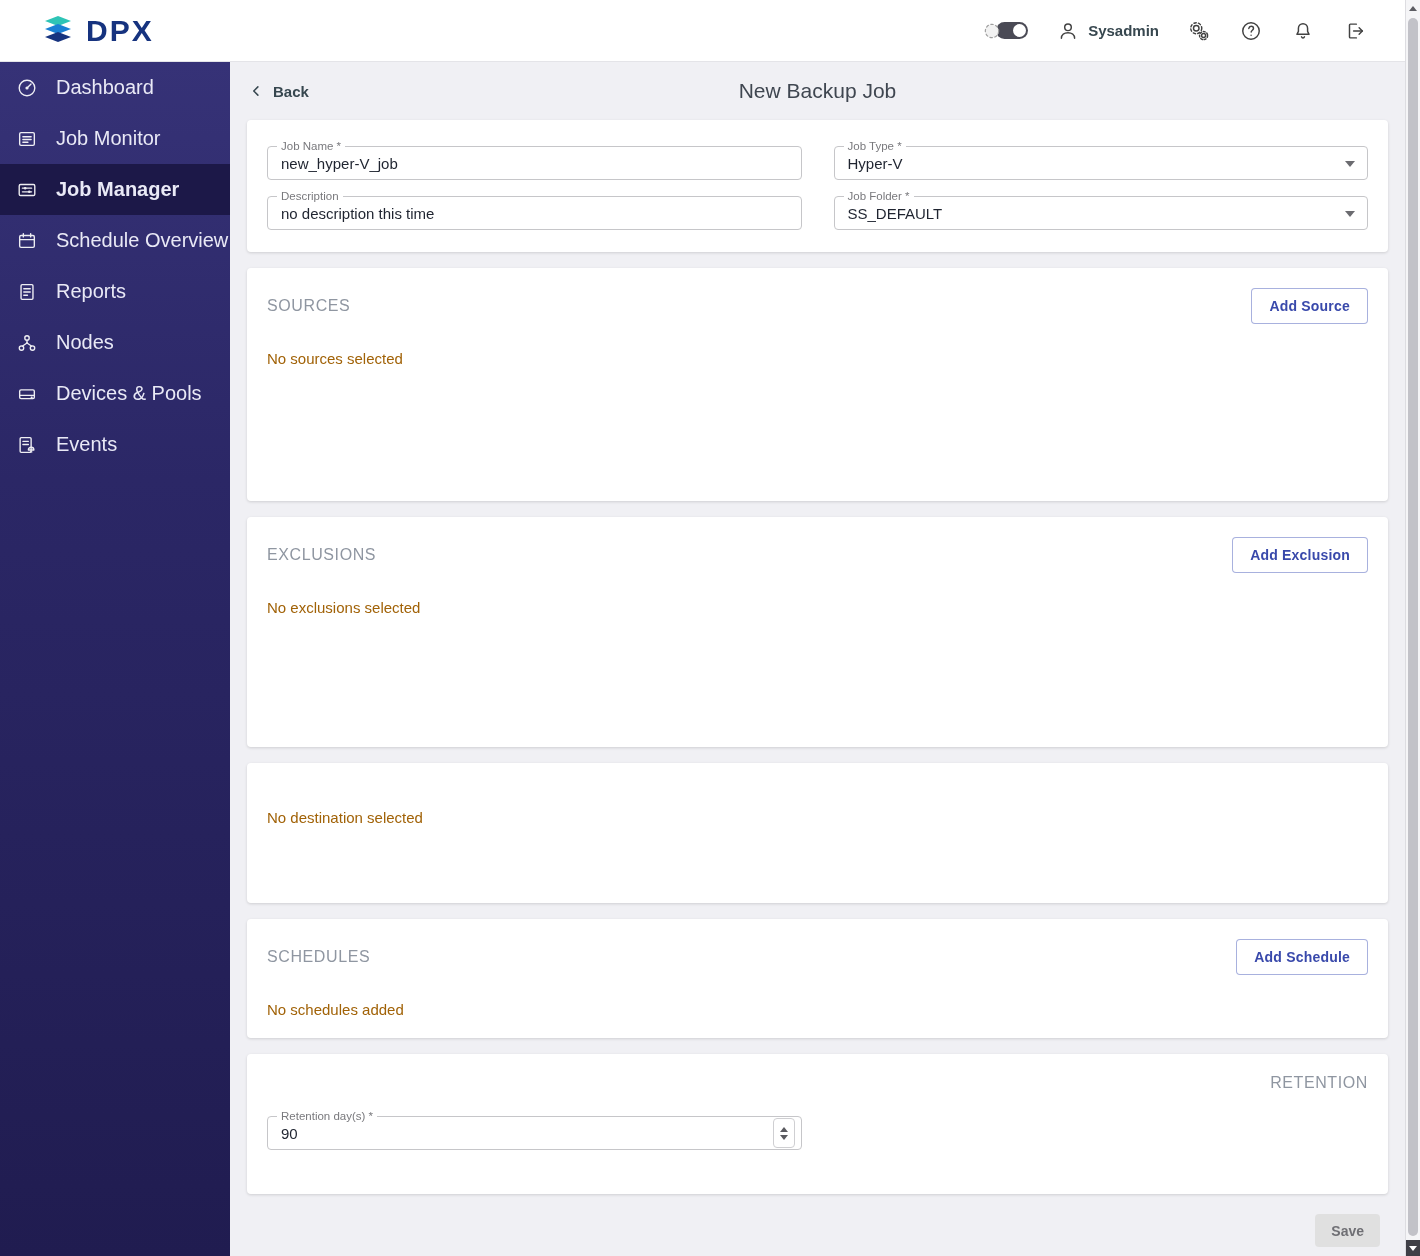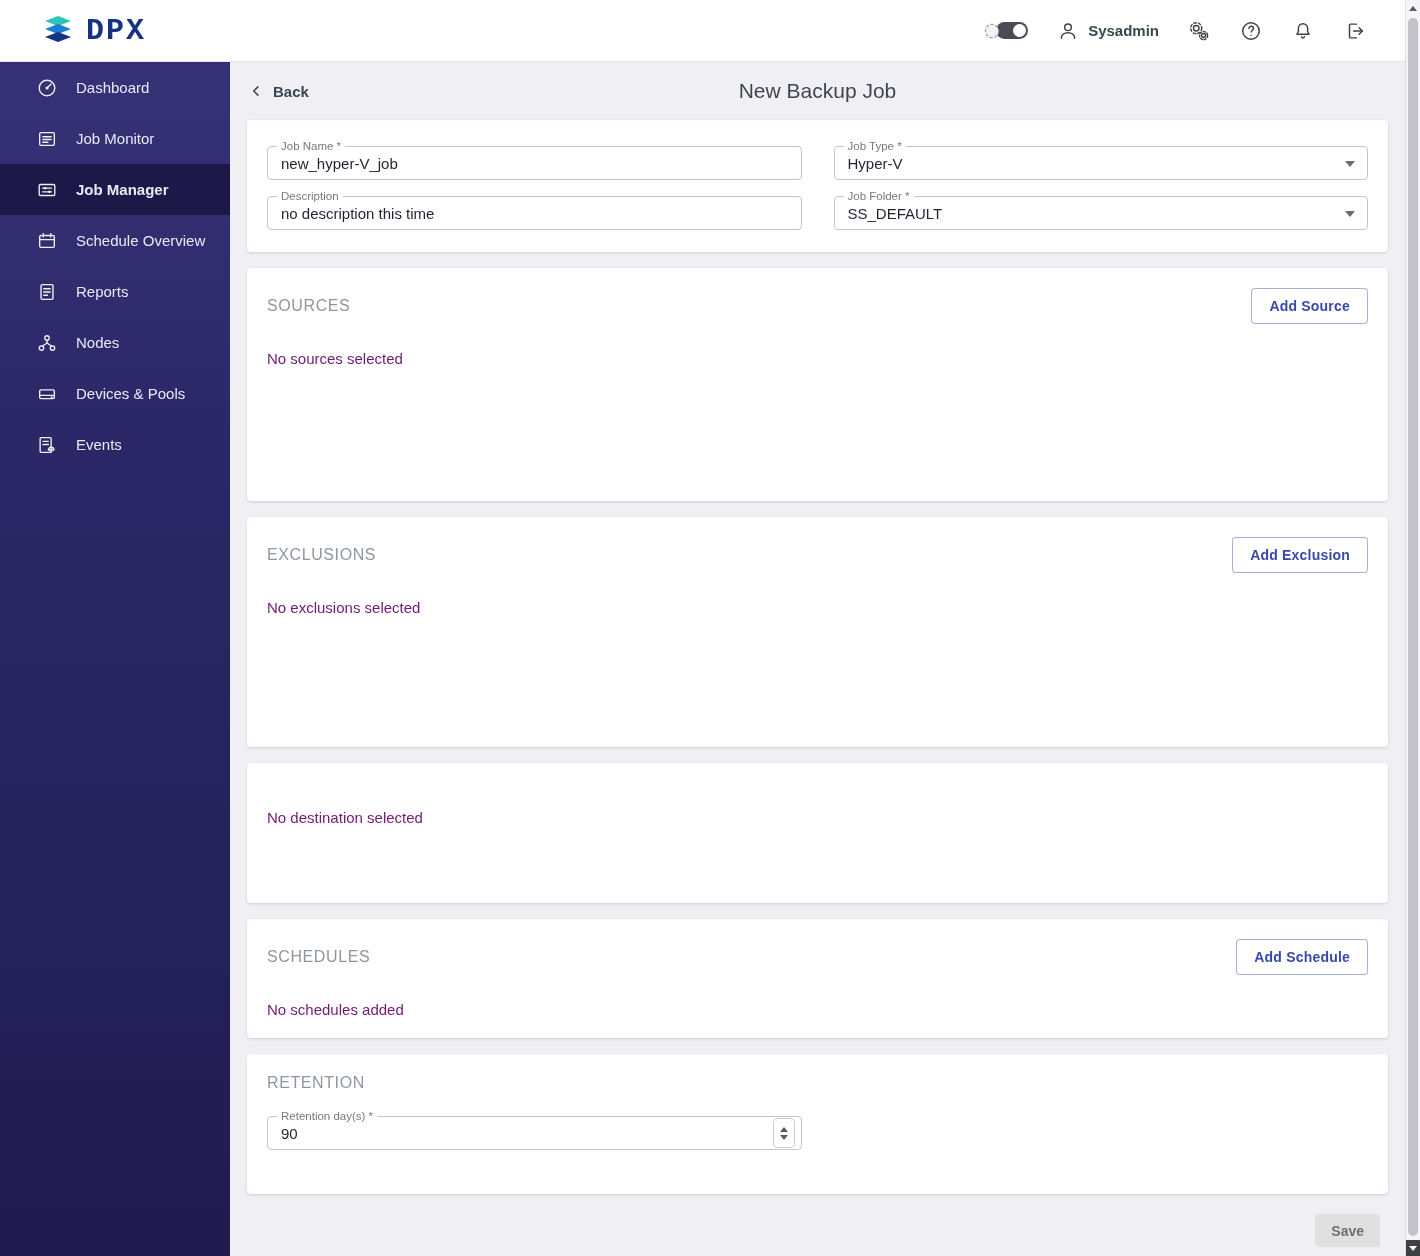--- a/index.html
+++ b/index.html
@@ -3,37 +3,37 @@
 <meta charset="utf-8">
 <style>
   * { margin:0; padding:0; box-sizing:border-box; }
   html,body { width:1420px; height:1256px; overflow:hidden; }
   body { font-family:"Liberation Sans", sans-serif; background:#f0f0f4; position:relative; color:#212121; }
 
   
   .topbar { position:absolute; top:0; left:0; right:15px; height:62px; background:#ffffff;
             border-bottom:1px solid #e4e4e8; display:flex; align-items:center; z-index:5; }
   .logo { display:flex; align-items:center; gap:10px; padding-left:40px; }
-  .logo-text { font-size:30px; font-weight:bold; color:#16337f; letter-spacing:2px;font-family:Liberation Mono, monospace; }
+  .logo-text { font-size:30px; font-weight:bold; color:#16337f; letter-spacing:2px; }
   .topbar-right { margin-left:auto; display:flex; align-items:center; gap:28px; padding-right:38px; }
   .tb-icon { width:24px; height:24px; display:inline-flex; align-items:center; justify-content:center; cursor:pointer; }
   .tb-icon svg { width:22px; height:22px; stroke:#424242; fill:none; stroke-width:1.6; stroke-linecap:round; stroke-linejoin:round; }
   .user-chip { display:flex; align-items:center; gap:8px; }
   .user-name { font-size:15px; font-weight:bold; color:#37474f; }
   .toggle-wrap { display:flex; align-items:center; }
   .toggle-gear { width:20px; height:20px; margin-right:-6px; z-index:1; }
   .toggle-gear svg { width:20px; height:20px; stroke:#9e9e9e; fill:#f2f2f2; stroke-width:1.4; }
   .toggle-pill { width:32px; height:17px; background:#4a4a55; border-radius:9px; position:relative; }
   .toggle-knob { position:absolute; right:2px; top:2px; width:13px; height:13px; background:#ffffff; border-radius:50%; }
 
   
   .sidebar { position:absolute; top:62px; left:0; width:230px; bottom:0;
              background:linear-gradient(180deg,#363277 0%, #2b2766 35%, #201c50 100%); z-index:4; }
-  .side-item { display:flex; align-items:center; gap:18px; height:51px; padding:0 0 0 36px;
-               color:#e9e9f6; font-size:15px; cursor:pointer; }
+  .side-item { display:flex; align-items:center; gap:18px; height:51px; padding:0 0 0 16px;
+               color:#e9e9f6; font-size:20px; cursor:pointer; }
   .side-item svg { width:22px; height:22px; stroke:#ffffff; fill:none; stroke-width:1.5; stroke-linecap:round; stroke-linejoin:round; opacity:.92; flex:0 0 auto; }
   .side-item.active { background:#1c1848; font-weight:bold; }
 
   
   .main { position:absolute; left:230px; top:62px; right:15px; bottom:0; background:#f0f0f4; padding:0 17px; overflow:hidden; }
   .page-head { height:58px; display:flex; align-items:center; position:relative; }
   .back-btn { display:flex; align-items:center; gap:8px; cursor:pointer; font-size:15px; font-weight:bold; color:#37474f; }
   .back-btn svg { width:18px; height:18px; stroke:#37474f; fill:none; stroke-width:2; stroke-linecap:round; stroke-linejoin:round; }
   .page-title { position:absolute; left:0; right:0; text-align:center; font-size:21px; color:#3f4650; }
 
@@ -50,26 +50,26 @@
              border:1px solid #cfcfd2; border-radius:4px; display:flex; flex-direction:column; align-items:center; justify-content:center; gap:3px; cursor:pointer; }
   .stepper i { display:block; width:0; height:0; border-left:4px solid transparent; border-right:4px solid transparent; }
   .stepper i.up { border-bottom:5px solid #5a5a60; }
   .stepper i.dn { border-top:5px solid #5a5a60; }
 
   
   .section-head { display:flex; align-items:center; justify-content:space-between; }
   .section-title { font-size:16px; font-weight:normal; color:#8f96a1; letter-spacing:.6px; }
   .outline-btn { background:#ffffff; border:1px solid rgba(63,81,181,.45); color:#3949ab; font-family:inherit;
                  font-size:14px; font-weight:bold; letter-spacing:.2px; border-radius:4px; height:36px; padding:0 17px; cursor:pointer; }
-  .empty-text { font-size:15px; color:#701a75; margin-top:26px; }
+  .empty-text { font-size:15px; color:#a16207; margin-top:26px; }
   .card.sources { min-height:233px; }
   .card.exclusions { min-height:230px; }
   .card.destination { min-height:140px; }
   .card.schedules { min-height:118px; }
-  .card.retention { min-height:140px; }
+  .card.retention { min-height:140px;text-align:right; }
   .retention-field { width:535px; margin-top:24px; }
 
   .save-row { display:flex; justify-content:flex-end; padding:4px 8px 0 0; }
   .save-btn { background:#e0e0e0; border:none; color:#6f6f74; font-family:inherit; font-size:14px; font-weight:bold;
               border-radius:4px; height:33px; padding:0 16px; cursor:pointer; }
 
   
   .scrollbar { position:absolute; top:0; right:0; width:15px; height:100%; background:#f5f5f7; border-left:1px solid #dddde1; z-index:6; }
   .sb-btn { position:absolute; left:0; width:100%; height:16px; display:flex; align-items:center; justify-content:center; cursor:pointer; }
   .sb-btn.up { top:0; }

